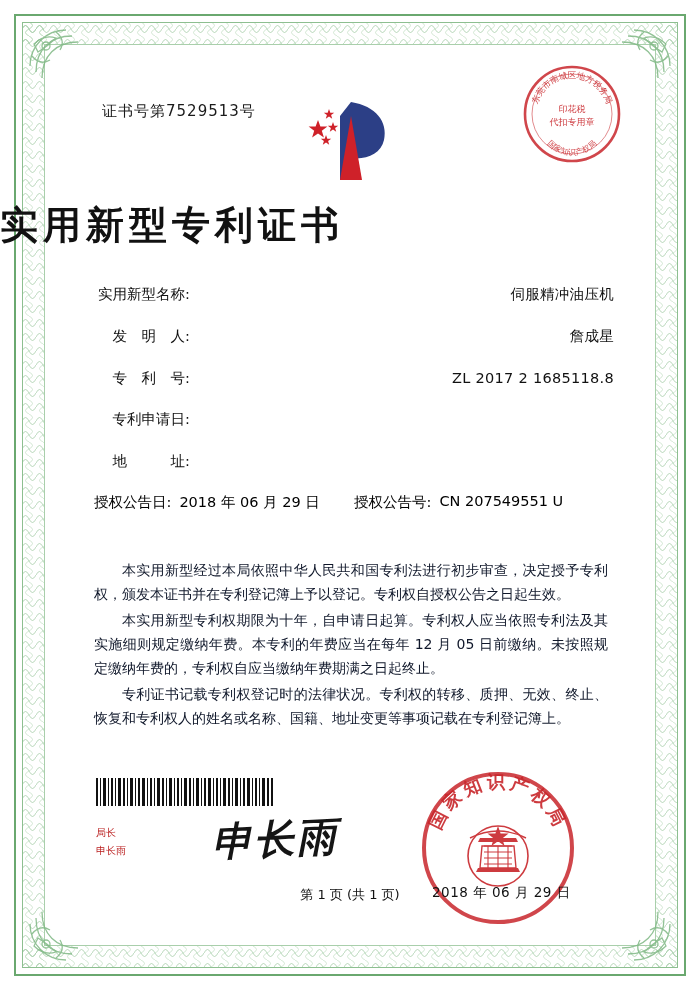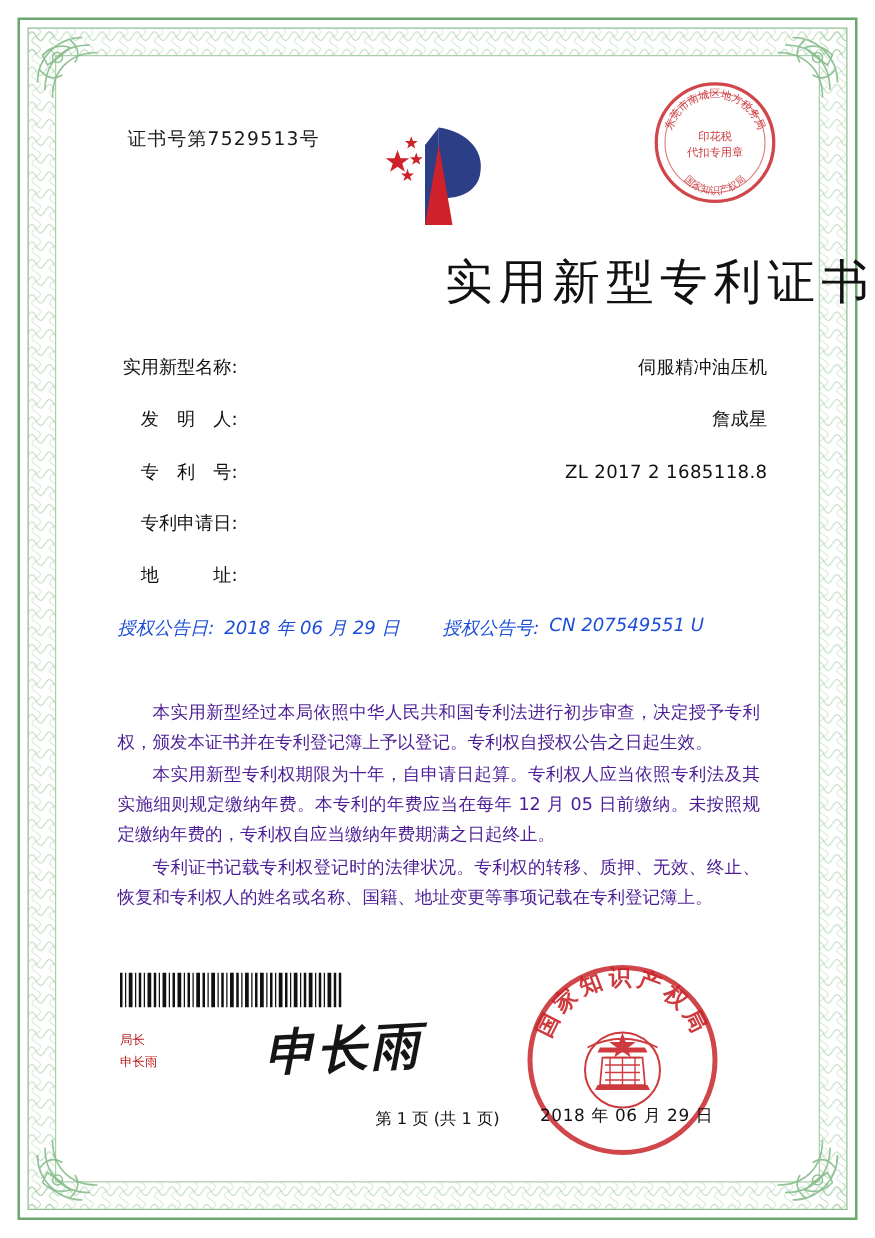--- a/index.html
+++ b/index.html
@@ -96,23 +96,23 @@
     top: 62px;
     width: 104px;
     height: 104px;
   }
 
   .main-title {
     position: absolute;
     left: 0;
     right: 0;
     top: 200px;
-    text-align: right;
+    text-align: left;
     font-family: "DejaVu Serif", serif;
-    font-weight: normal;
+    font-weight: bold;
     font-size: 38px;
     letter-spacing: 5px;
     color: #111111;
   }
 
   
   .fields {
     position: absolute;
     left: 94px;
     top: 284px;
@@ -140,41 +140,40 @@
   }
   .field-value .cont {
     display: block;
     margin-top: 4px;
   }
   .row-split {
     display: flex;
     margin-bottom: 18px;
     font-family: "DejaVu Sans", sans-serif;
     font-size: 14.5px;
-    color: #1d4ed8;
-    font-style: italic;
+    color: #000000;
   }
   .row-split .half {
     display: flex;
     width: 50%;
   }
   .row-split .half .lbl {
     white-space: nowrap;
     margin-right: 8px;
   }
 
   
   .body-text {
     position: absolute;
     left: 94px;
     top: 558px;
     width: 514px;
     font-family: "DejaVu Sans", sans-serif;
     font-size: 14px;
-    color: #4c1d95;
+    color: #0f172a;
     line-height: 1.72;
     text-align: justify;
   }
   .body-text p {
     margin: 0 0 2px 0;
     text-indent: 28px;
   }
 
   
   .barcode {

